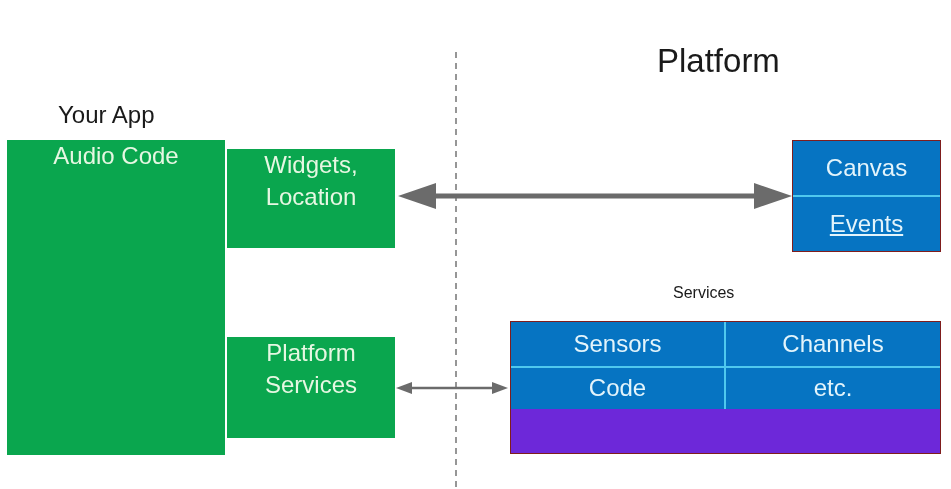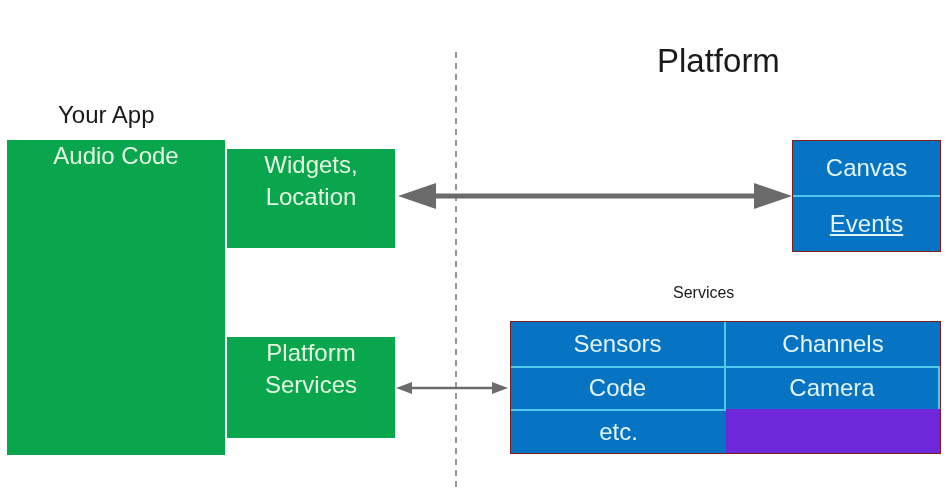--- a/index.html
+++ b/index.html
@@ -121,21 +121,20 @@
 
 <div class="abs blue-box canvas-events">
   <div class="blue-cell">Canvas</div>
   <div class="blue-cell">Events</div>
 </div>
 
 <div class="abs blue-box services-grid">
   <div class="blue-cell row-0 col-0">Sensors</div>
   <div class="blue-cell row-0 col-1">Channels</div>
   <div class="blue-cell row-1 col-0">Code</div>
-  <div class="blue-cell row-2 col-0">Camera</div>
   <div class="blue-cell row-2 col-1">etc.</div>
 </div>
 
 <svg class="arrows" width="951" height="489">
   <g>
     <line x1="420" y1="196" x2="768" y2="196" stroke="#6b6b6b" stroke-width="5"></line>
     <polygon points="398,196 436,183 436,209" fill="#6b6b6b"></polygon>
     <polygon points="792,196 754,183 754,209" fill="#6b6b6b"></polygon>
   </g>
   <g>

